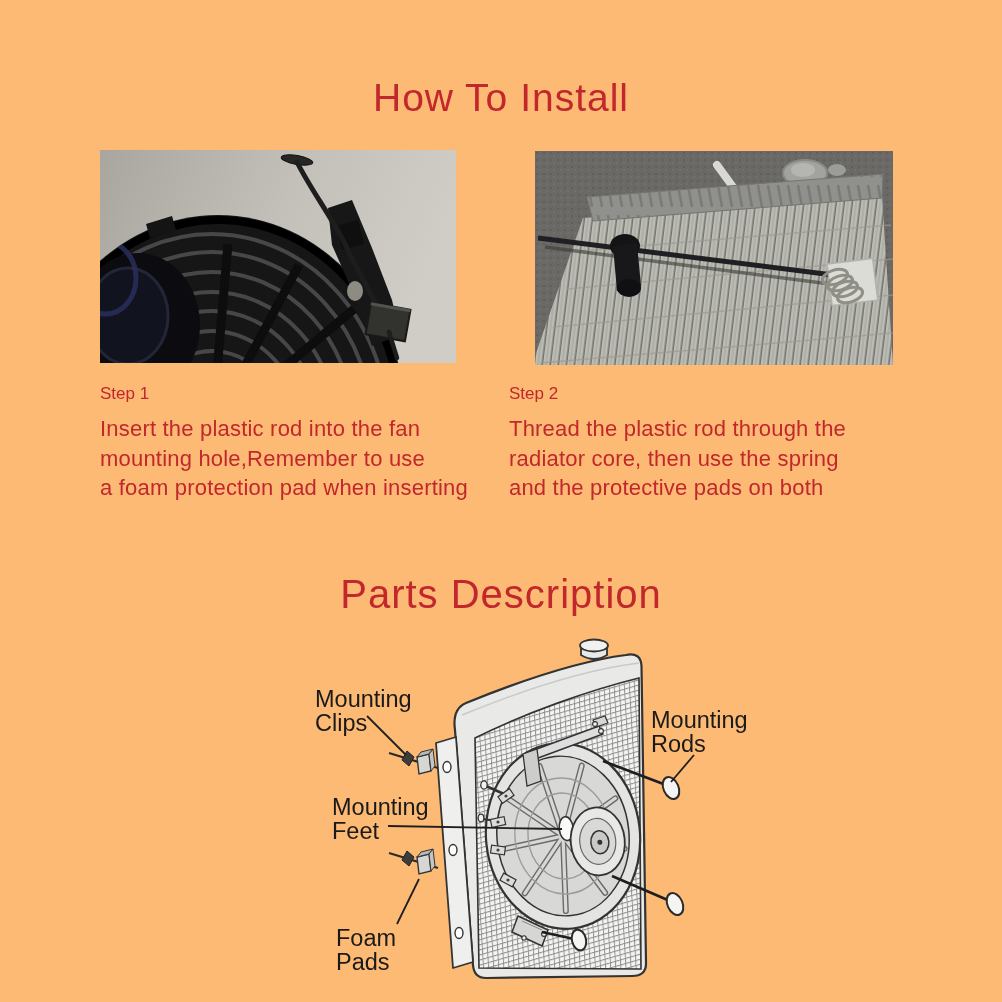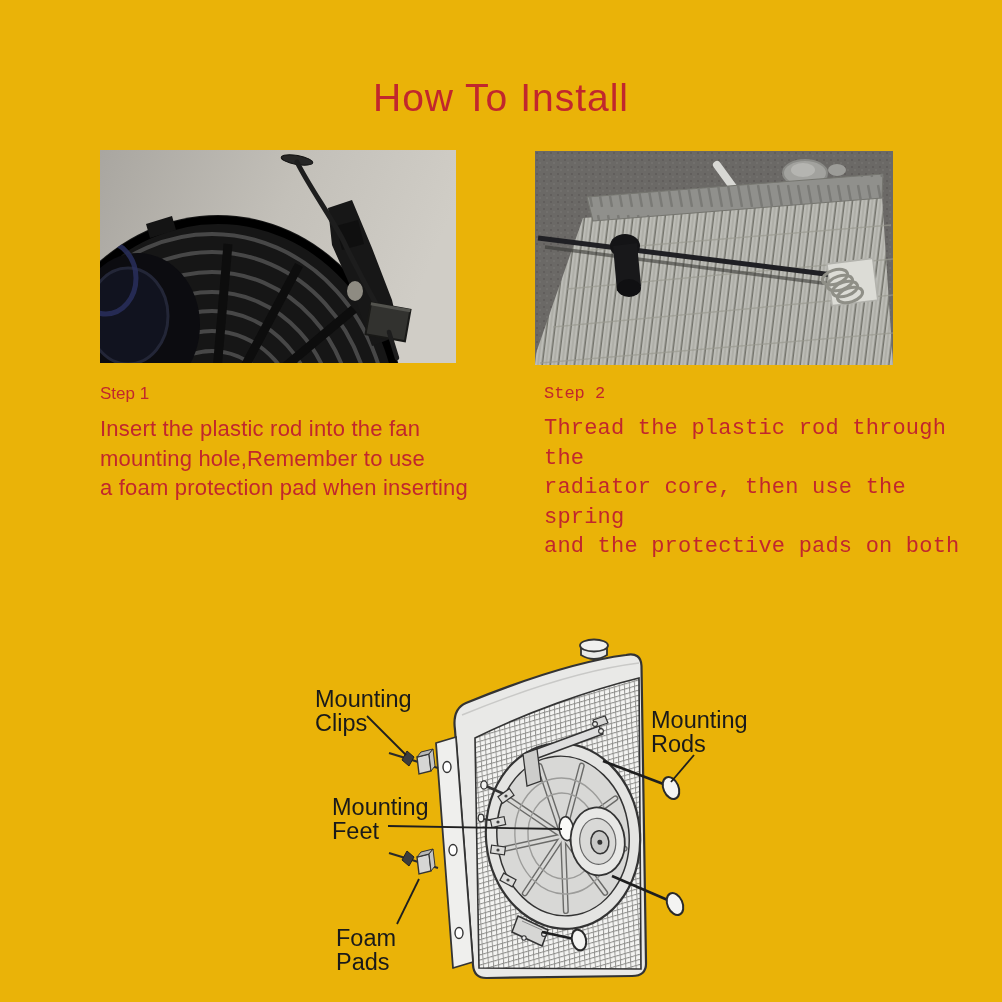--- a/index.html
+++ b/index.html
@@ -1,30 +1,30 @@
 <!DOCTYPE html>
 <html><head>
 <meta charset="utf-8">
 <style>
   html,body{margin:0;padding:0;background:#ffffff;}
   .canvas{
-    position:relative;width:1002px;height:1002px;background:#eab308;
+    position:relative;width:1002px;height:1002px;background:#fdba74;
     font-family:"Liberation Sans",sans-serif;overflow:hidden;
   }
   .big-title{
     position:absolute;left:0;right:0;text-align:center;
     color:#c1272d;font-size:39px;font-weight:400;letter-spacing:1px;
   }
   .title-install{top:76px;}
   .title-parts{top:572px;font-size:40px;}
   .photo{position:absolute;}
   .photo svg{display:block;}
   .step{position:absolute;width:430px;color:#c1272d;}
   .step-1{left:100px;top:378px;}
-  .step-2{left:544px;top:378px;font-family:Liberation Mono, monospace;}
+  .step-2{left:509px;top:378px;}
   .step-heading{font-size:17px;line-height:31px;margin-bottom:5px;}
   .step-line{font-size:22px;line-height:29.5px;letter-spacing:0.2px;}
   .diagram{position:absolute;left:290px;top:633px;width:480px;height:369px;}
   svg text{font-family:"Liberation Sans",sans-serif;}
   .part-label{font-size:23.5px;fill:#1a1a1a;}
 </style>
 </head>
 <body>
 
 <div class="canvas">
@@ -148,20 +148,21 @@
     <div class="step-line">a foam protection pad when inserting</div>
   </div>
 
   <div class="step step-2">
     <div class="step-heading">Step 2</div>
     <div class="step-line">Thread the plastic rod through the</div>
     <div class="step-line">radiator core, then use the spring</div>
     <div class="step-line">and the protective pads on both</div>
   </div>
 
+  <div class="big-title title-parts">Parts Description</div>
 
   <div class="diagram">
     <svg viewBox="0 0 480 369" width="480" height="369">
       <defs>
         <pattern id="mesh" width="5" height="5" patternUnits="userSpaceOnUse" patternTransform="matrix(1,-0.29,0.06,1,0,0)">
           <rect width="5" height="5" fill="#f4f4f2"></rect>
           <path d="M0 0.5 H5 M0.5 0 V5" stroke="#8f8f8c" stroke-width="0.9" fill="none"></path>
         </pattern>
         <g id="clipasm">
           <line x1="99" y1="120" x2="148" y2="135" stroke="#2a2a2a" stroke-width="2.2"></line>

